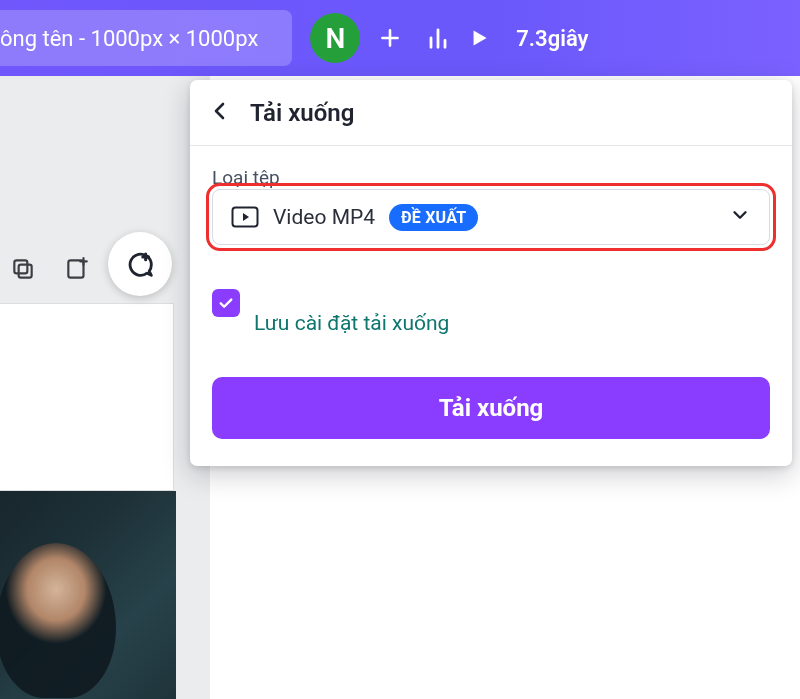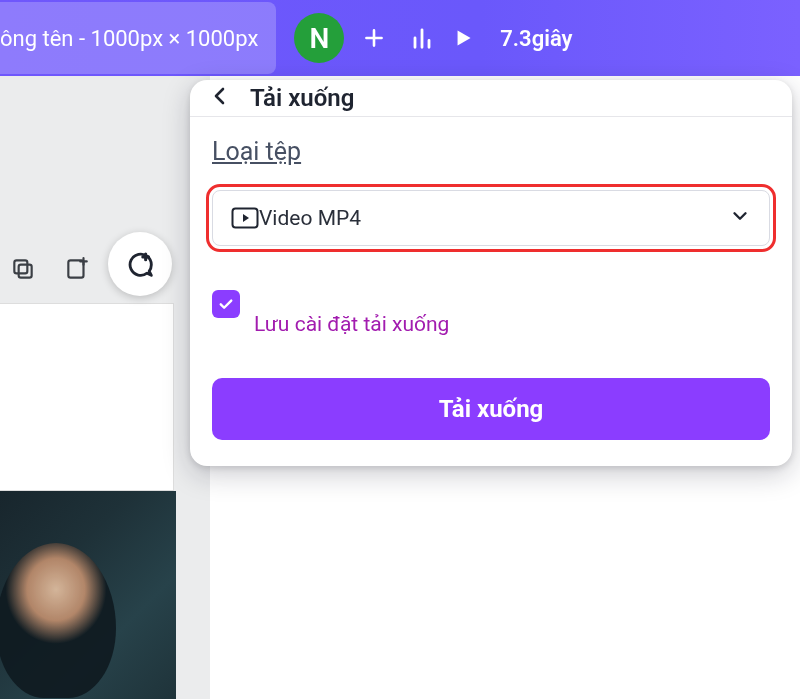--- a/index.html
+++ b/index.html
@@ -11,23 +11,23 @@
     height: 76px;
     background: linear-gradient(90deg, #6f57fc 0%, #6a58fb 60%, #7b61ff 100%);
     display: flex; align-items: center;
     padding: 0 12px 0 0;
     color: #fff;
     z-index: 5;
   }
   .doc-title {
     background: rgba(255,255,255,0.22);
     color: #fff;
-    height: 72px;
+    height: 56px;
     display: flex; align-items: center;
-    padding: 0 18px 0 0;
+    padding: 0 34px 0 0;
     font-size: 22px;
     border-top-right-radius: 8px;
     border-bottom-right-radius: 8px;
     white-space: nowrap;
     margin-right: 18px;
   }
   .avatar {
     width: 50px; height: 50px; border-radius: 50%;
     background: #249f3a;
     display: flex; align-items: center; justify-content: center;
@@ -72,51 +72,51 @@
     background: radial-gradient(60% 50% at 50% 30%, #e7c3a4 0%, #c28f6e 40%, rgba(0,0,0,0) 70%),
                 linear-gradient(#0f1a20,#0f1a20);
     border-radius: 50% 50% 40% 40% / 55% 55% 45% 45%;
     filter: blur(0.3px);
     opacity:.9;
   }
 
   
   .popup {
     position: absolute; top: 80px; left: 190px; right: 8px; height: 386px;
-    background: #fff; border-radius: 17px;
+    background: #fff; border-radius: 7px;
     box-shadow: 0 8px 28px rgba(20,20,40,.22), 0 2px 6px rgba(0,0,0,.12);
     z-index: 10;
     display:flex; flex-direction:column;
   }
   .popup-head {
     height: 66px; display:flex; align-items:center; gap: 18px;
     padding: 0 18px; border-bottom: 1px solid #e6e6ea;
   }
   .popup-head .back { cursor:pointer; color:#1f2430; }
   .popup-title { font-size: 24px; font-weight: 600; color:#1f2430; }
   .popup-body { padding: 20px 22px 26px; }
-  .label { font-size: 25px; color:#475063; margin-bottom: 24px; text-decoration: underline; }
+  .label { font-size: 19px; color:#475063; margin-bottom: 0; }
   .select-box {
     border: 1px solid #d9dbe3; border-radius: 8px;
-    height: 56px; display:flex; align-items:center; 
+    height: 56px; display:flex; align-items:center; gap: 14px;
     padding: 0 18px; cursor:pointer; position:relative;
   }
   .select-box .chev { margin-left:auto; }
   .select-text { font-size: 21px; color:#2a2f3a; }
   .badge {
     background:#186dff; color:#fff; font-weight:700; font-size:16px;
     padding: 4px 12px; border-radius: 999px; letter-spacing:.2px;
   }
   .highlight { outline: 3px solid #ef2e2e; outline-offset: 3px; border-radius: 8px; }
   .check-row { display:flex; align-items:center; gap:14px; margin-top: 26px; }
   .checkbox {
     width:28px; height:28px; border-radius:6px; background:#8b3dff;
     display:flex; align-items:center; justify-content:center; color:#fff;
   }
-  .check-text { font-size: 21px; color:#a21caf;margin-top:40px; }
+  .check-text { font-size: 21px; color:#0f766e;margin-top:40px; }
   .download-btn {
     margin-top: 42px; height: 62px; width:100%;
     background:#8b3dff; border:none; border-radius:10px;
     color:#fff; font-size:24px; font-weight:700; cursor:pointer;
   }
 </style>
 </head>
 <body>
 
 <div class="header">
@@ -180,20 +180,21 @@
   </div>
   <div class="popup-body">
     <div class="label">Loại tệp</div>
 
     <div class="select-box highlight">
       <svg width="28" height="22" viewBox="0 0 28 22" fill="none" stroke="#1f2430" stroke-width="2">
           <rect x="1.5" y="1.5" width="25" height="19" rx="3"></rect>
           <path d="M12 7l6 4-6 4z" fill="#1f2430" stroke="none"></path>
         </svg>
       <span class="select-text">Video MP4</span>
+      <span class="badge">ĐỀ XUẤT</span>
       <span class="chev">
         <svg width="22" height="22" viewBox="0 0 24 24" fill="none" stroke="#1f2430" stroke-width="2.6" stroke-linecap="round" stroke-linejoin="round">
             <path d="M6 9l6 6 6-6"></path>
           </svg>
       </span>
     </div>
 
     <div class="check-row">
       <span class="checkbox">
         <svg width="18" height="18" viewBox="0 0 24 24" fill="none" stroke="#fff" stroke-width="3.2" stroke-linecap="round" stroke-linejoin="round">

